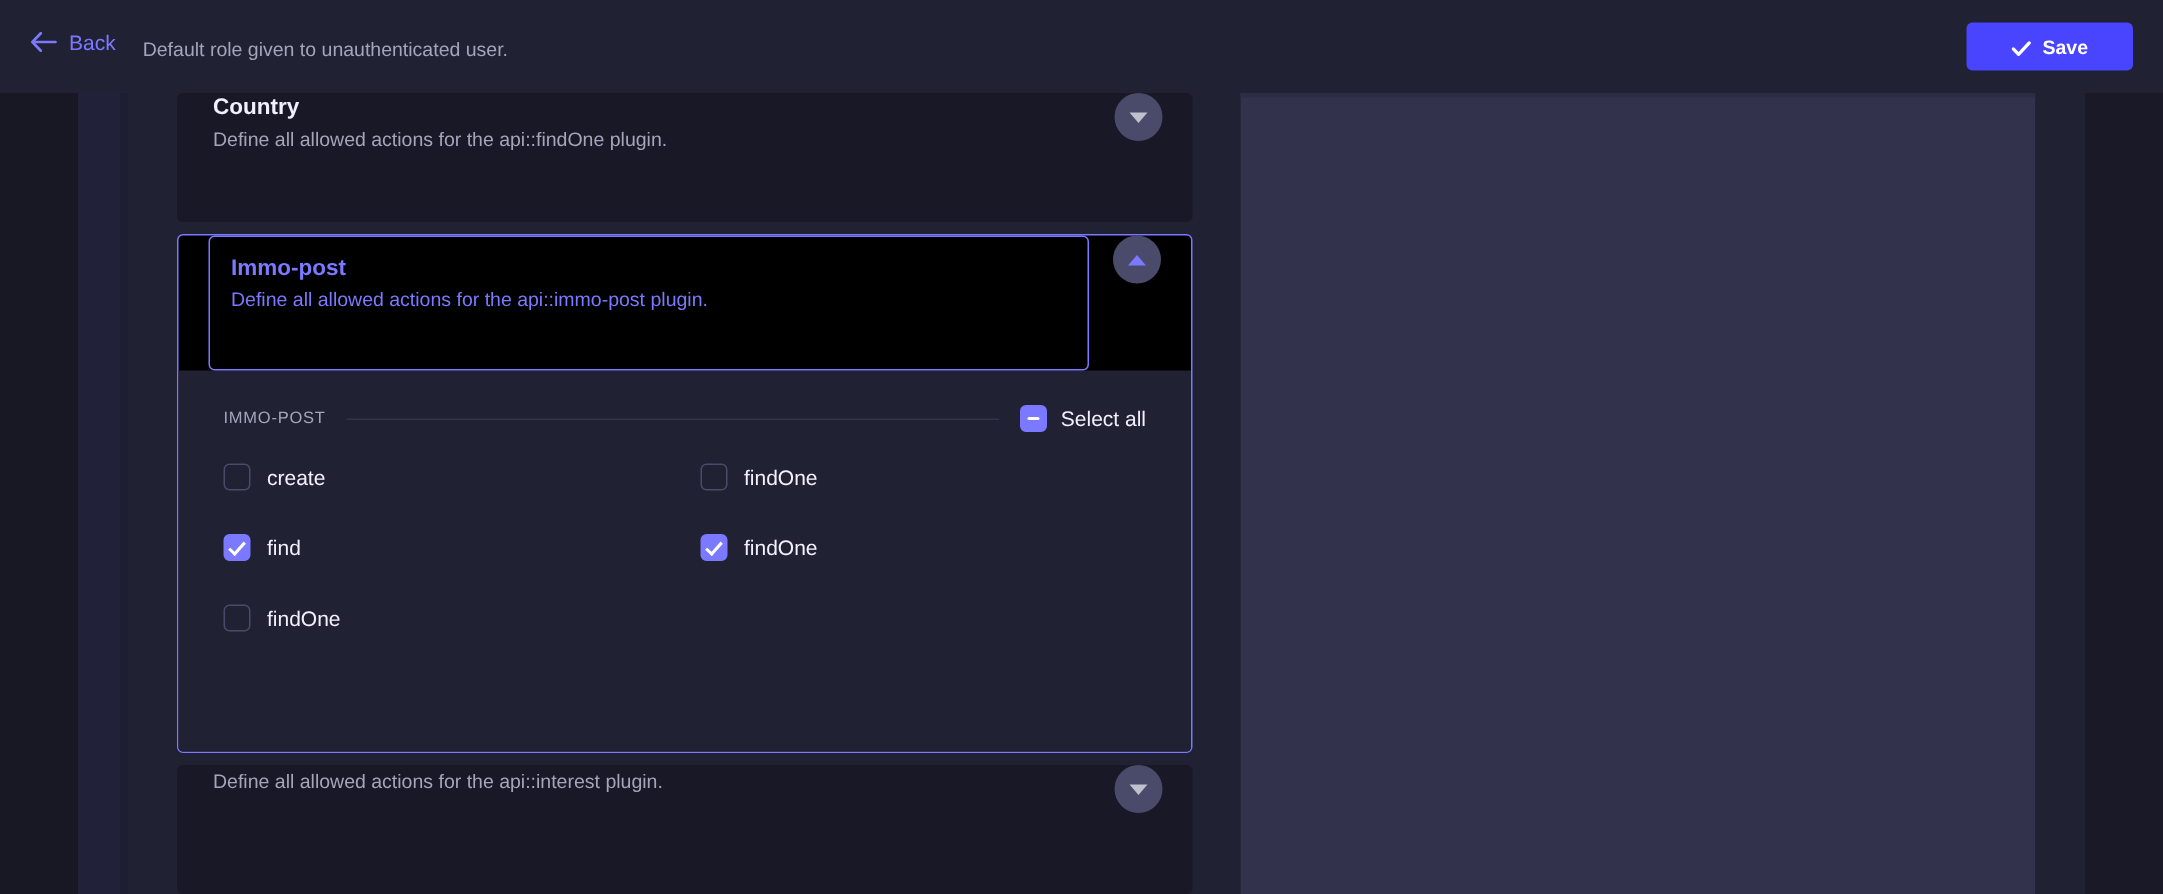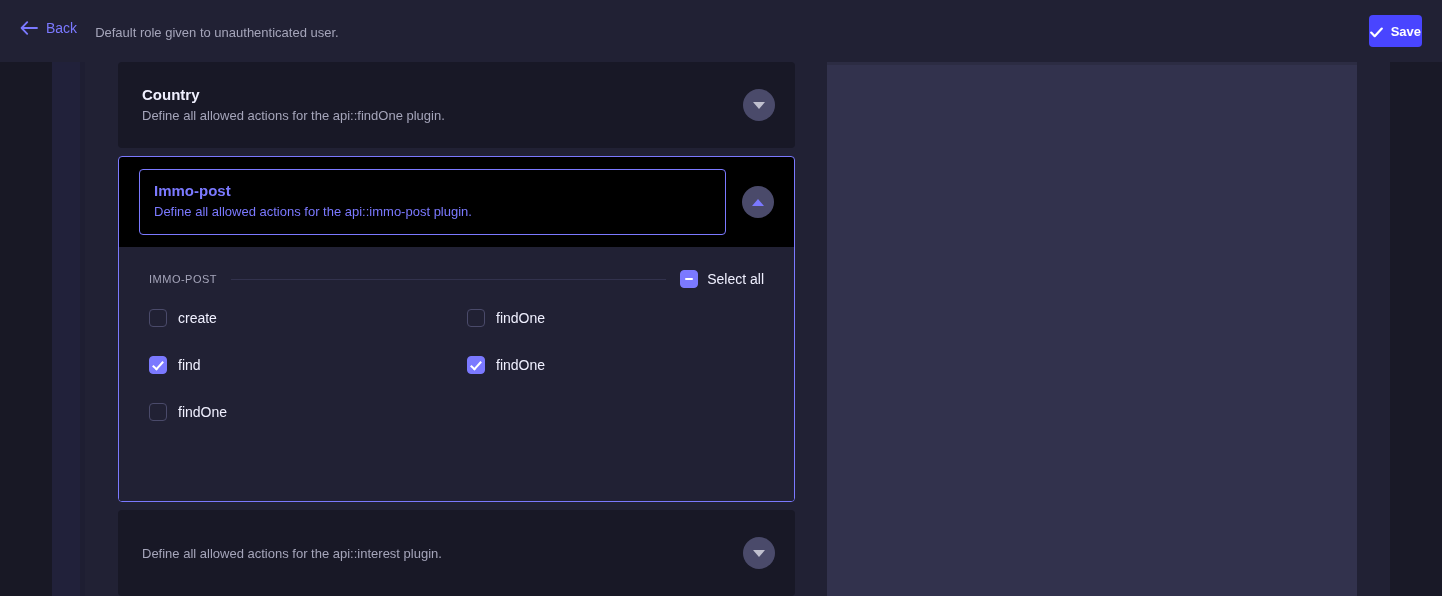--- a/index.html
+++ b/index.html
@@ -82,21 +82,21 @@
     font-size: 13px;
     line-height: 18px;
     margin-top: 2px;
   }
 
   .save-button {
     position: absolute;
     right: 20px;
     top: 15px;
     height: 32px;
-    padding: 0 1px;
+    padding: 0 30px;
     background: #4945ff;
     color: #ffffff;
     border: none;
     border-radius: 4px;
     font-family: "Liberation Sans", sans-serif;
     font-size: 13px;
     font-weight: bold;
     display: flex;
     align-items: center;
     gap: 8px;
@@ -114,21 +114,20 @@
 
   .card {
     background: #181826;
     border-radius: 4px;
   }
   .card + .card { margin-top: 8px; }
 
   .card-head {
     height: 86px;
     display: flex;
-    align-items: center;
     padding: 0 20px 0 24px;
   }
   .card-titles { flex: 1; min-width: 0; }
   .card-title {
     color: #f0f0ff;
     font-size: 15px;
     font-weight: bold;
     line-height: 20px;
   }
   .card-desc {

